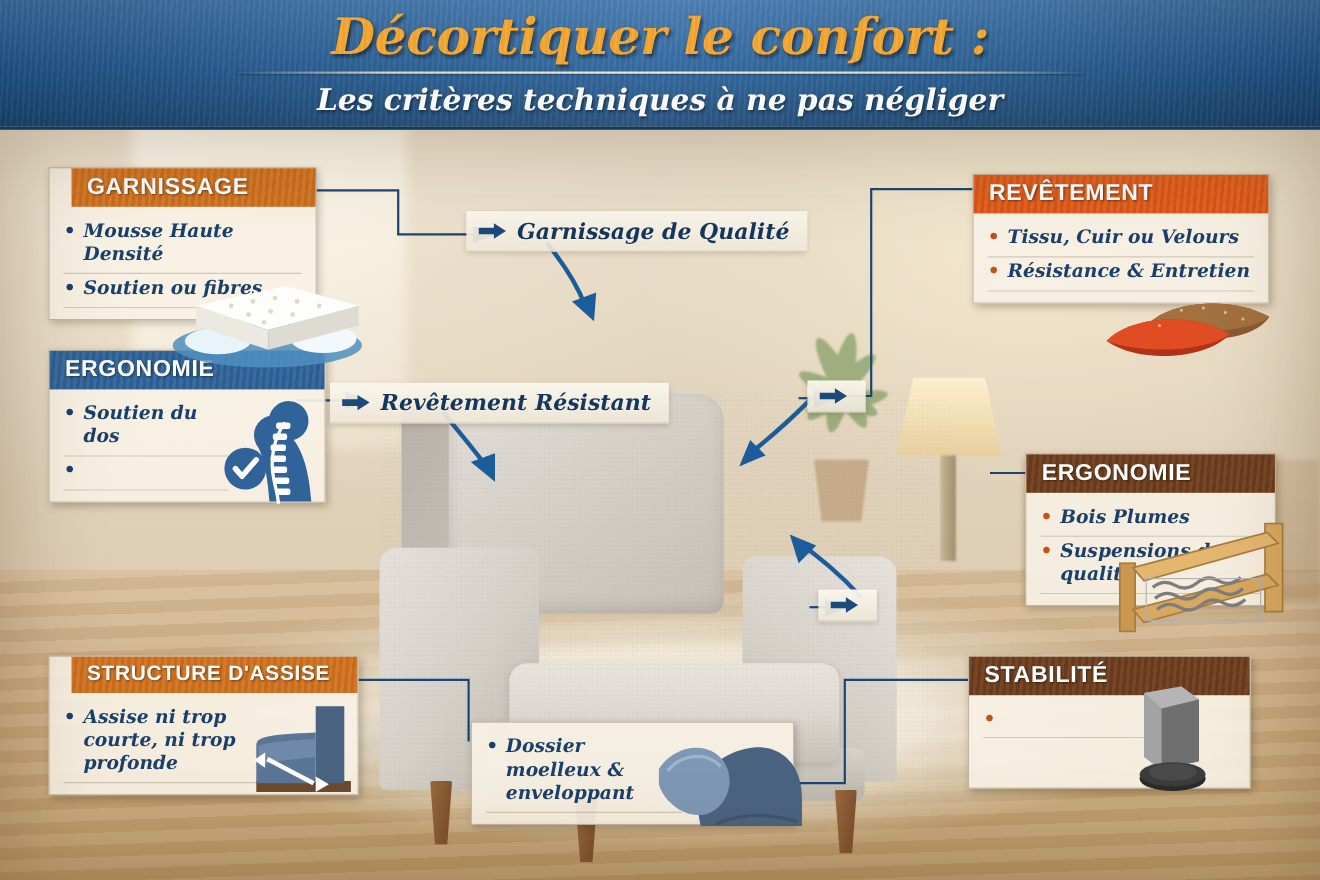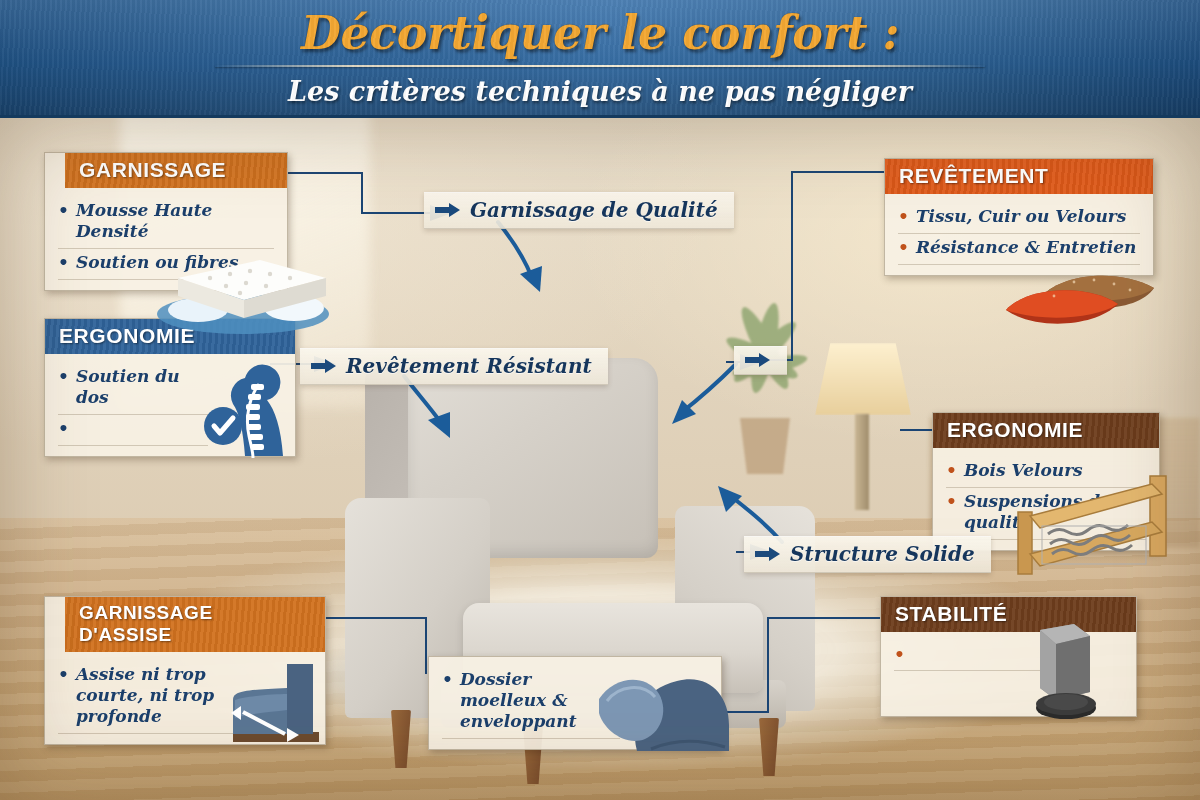--- a/index.html
+++ b/index.html
@@ -340,21 +340,20 @@
   <div class="callout" style="left:734px; top:346px;">
     <svg width="26" height="16">
         <polygon points="0,5 14,5 14,1 25,8 14,15 14,11 0,11" class="arrow-g"></polygon>
       </svg>
   </div>
 
   <div class="callout" style="left:744px; top:536px;">
     <svg width="26" height="16">
         <polygon points="0,5 14,5 14,1 25,8 14,15 14,11 0,11" class="arrow-g"></polygon>
       </svg>
-    <span class="ctext">Structure Solide</span>
   </div>
 
   <div class="panel" style="left:44px; top:152px; width:244px;">
     <div class="panel-head head-orange">GARNISSAGE</div>
     <div class="panel-body">
       <div class="bullet">
         <span class="dot blue">•</span>
         <span>Mousse Haute Densité</span>
       </div>
       <div class="bullet">
@@ -436,21 +435,21 @@
       <circle cx="140" cy="32" r="1.4"></circle>
         <circle cx="64" cy="38" r="1.4"></circle>
     </g>
   </svg>
 
   <div class="panel" style="left:932px; top:412px; width:228px;">
     <div class="panel-head head-brown">ERGONOMIE</div>
     <div class="panel-body" style="min-height:78px;">
       <div class="bullet">
         <span class="dot orange">•</span>
-        <span>Bois Velours</span>
+        <span>Bois Plumes</span>
       </div>
       <div class="bullet">
         <span class="dot orange">•</span>
         <span>Suspensions de qualité</span>
       </div>
     </div>
   </div>
   <svg class="art" style="left:1010px; top:472px; width:176px; height:110px; z-index:26;">
     <rect x="140" y="4" width="16" height="80" fill="#d9a860" stroke="#a87c3c" stroke-width="1.5"></rect>
     <rect x="8" y="40" width="14" height="62" fill="#c9974f" stroke="#a87c3c" stroke-width="1.5"></rect>
@@ -458,21 +457,21 @@
     <polygon points="20,82 142,50 152,60 30,94" fill="#d7a85f" stroke="#a87c3c" stroke-width="1.5"></polygon>
     <g stroke="#7d7d7d" stroke-width="3" fill="none">
       <path d="M38 62 q10 -8 20 -2 q10 6 20 -2 q10 -8 20 -2 q10 6 20 -3"></path>
       <path d="M40 72 q10 -8 20 -2 q10 6 20 -2 q10 -8 20 -2 q10 6 20 -3"></path>
       <path d="M42 82 q10 -8 20 -2 q10 6 20 -2 q10 -8 20 -2 q10 6 20 -3"></path>
     </g>
     <rect x="32" y="54" width="104" height="38" fill="none" stroke="#b0b0b0" stroke-width="1"></rect>
   </svg>
 
   <div class="panel" style="left:44px; top:596px; width:282px;">
-    <div class="panel-head head-orange" style="font-size:19px;">GARNISSAGE D'ASSISE</div>
+    <div class="panel-head head-orange" style="font-size:19px;">STRUCTURE D'ASSISE</div>
     <div class="panel-body" style="min-height:82px;">
       <div class="bullet" style="max-width:178px;">
         <span class="dot blue">•</span>
         <span>Assise ni trop courte, ni trop profonde</span>
       </div>
       <svg style="position:absolute; right:-6px; bottom:-10px; width:116px; height:100px;">
         <rect x="18" y="78" width="86" height="10" fill="#6b4a2e"></rect>
         <path d="M72 10 h26 v70 h-26 z" fill="#4a6381"></path>
         <path d="M18 46 c0 -8 8 -10 54 -12 v46 h-54 z" fill="#5a7694"></path>
         <path d="M20 46 c10 -4 40 -6 52 -6 v16 c-16 2 -40 4 -52 8 z" fill="#6e8aa8"></path>

